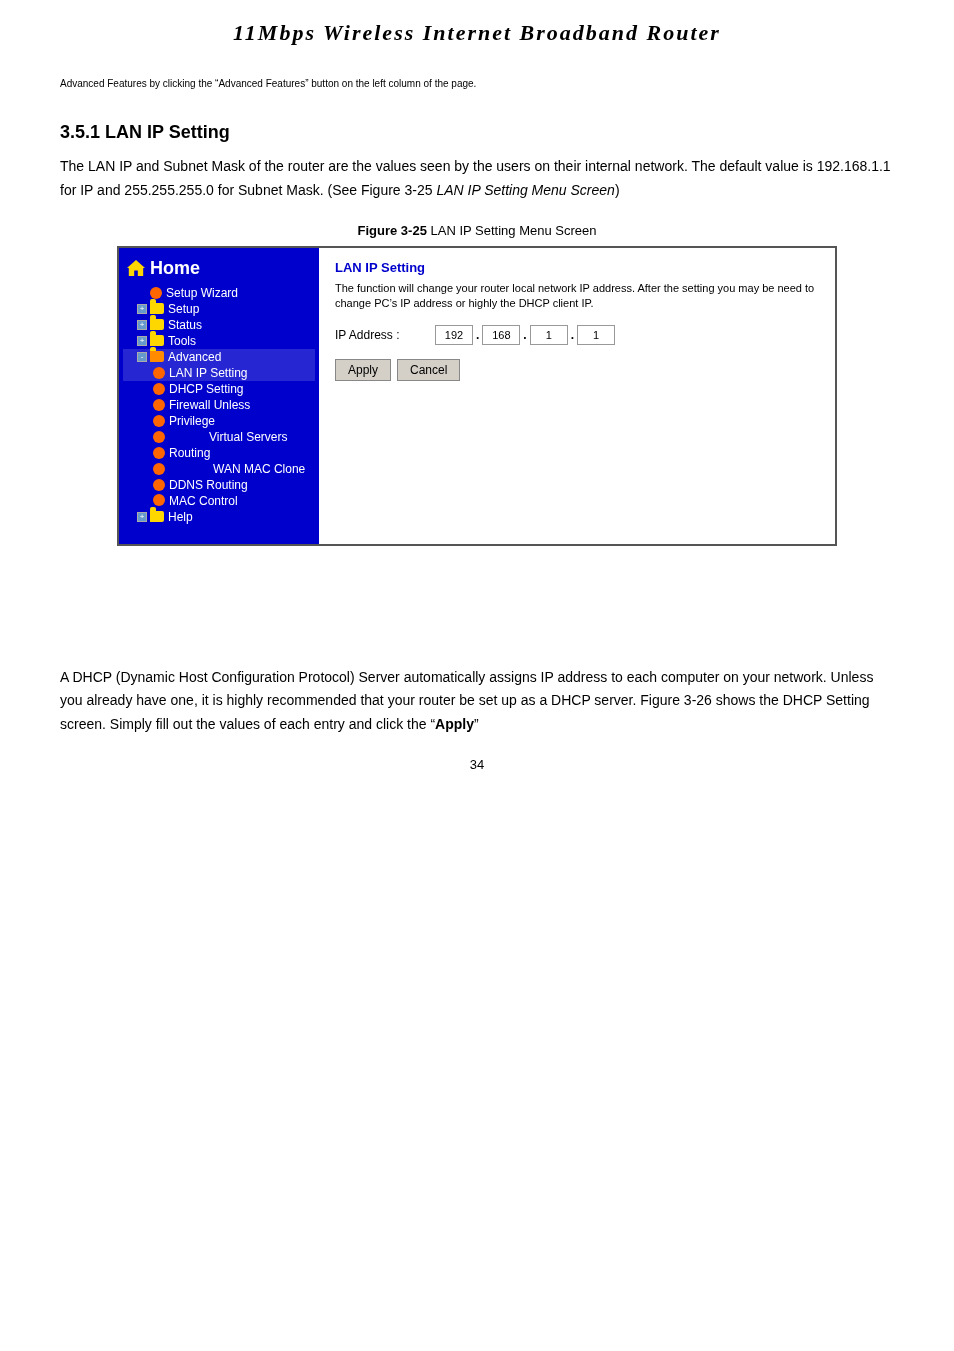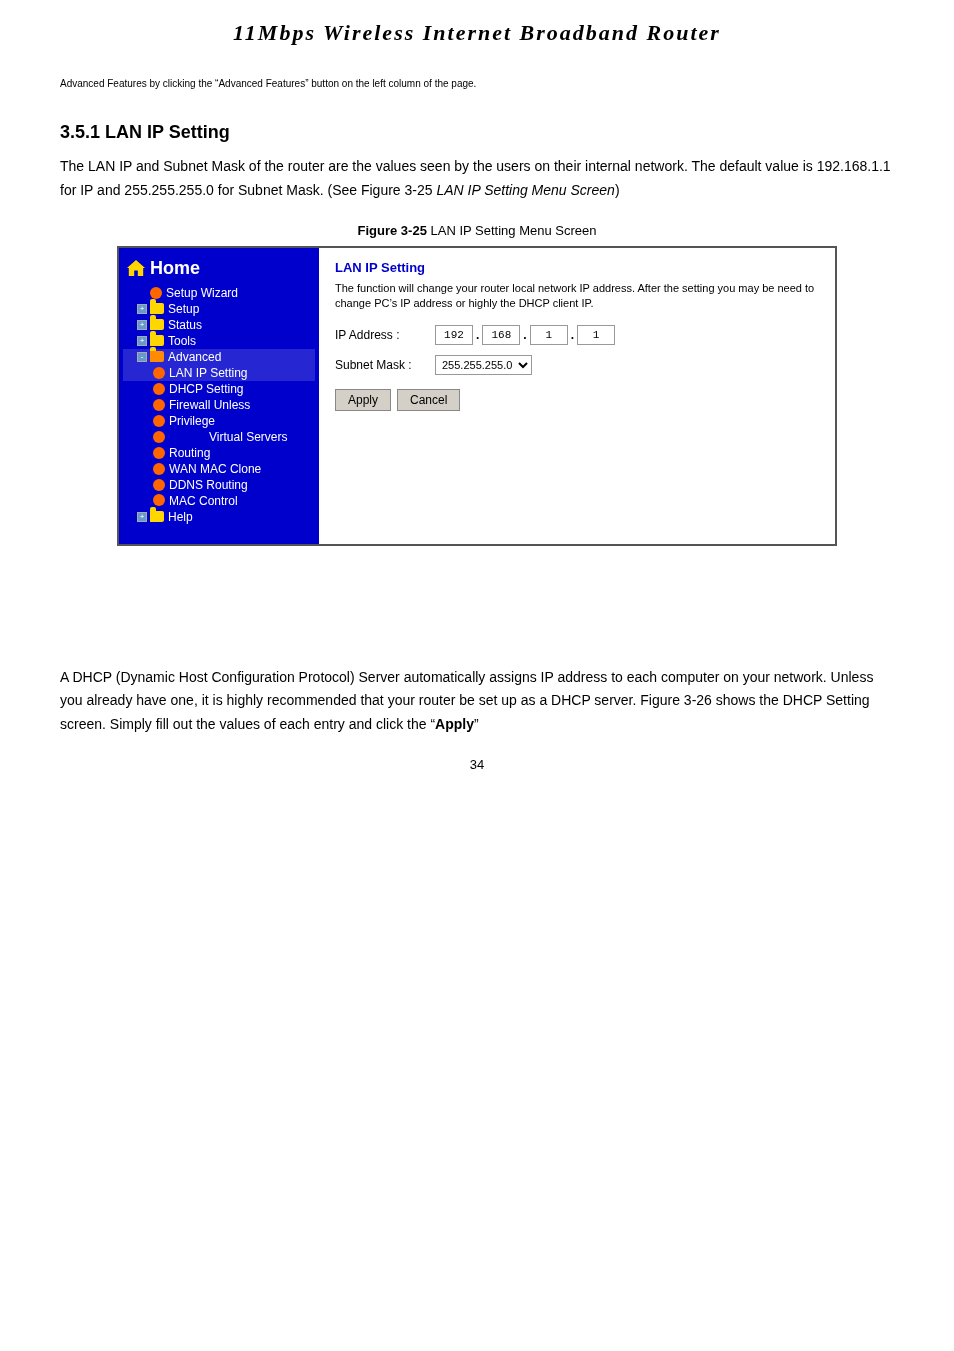--- a/index.html
+++ b/index.html
@@ -191,21 +191,20 @@
       gap: 2px;
     }
 
     .ip-field {
       width: 38px;
       height: 20px;
       border: 1px solid #999;
       font-size: 11px;
       text-align: center;
       padding: 1px 2px;
-      font-family: Liberation Mono, monospace;
     }
 
     .ip-sep {
       font-size: 12px;
       font-weight: bold;
       margin: 0 1px;
     }
 
     .subnet-select {
       height: 20px;
@@ -350,21 +349,21 @@
     </div>
 
     <div class="sidebar-item">
       <span class="indent2" style="display:flex;align-items:center;margin-left:26px;">
         <span class="gear-icon"></span>
         <span>Routing</span>
       </span>
     </div>
 
     <div class="sidebar-item">
-      <span class="indent2" style="display:flex;align-items:center;margin-left:26px;">
+      <span class="indent2" style="display:flex;align-items:center;margin-left:26px;gap:44px;">
         <span class="gear-icon"></span>
         <span>WAN MAC Clone</span>
       </span>
     </div>
 
     <div class="sidebar-item">
       <span class="indent2" style="display:flex;align-items:center;margin-left:26px;">
         <span class="gear-icon"></span>
         <span>DDNS Routing</span>
       </span>
@@ -396,28 +395,20 @@
         <input type="text" class="ip-field" value="192" style="">
         <span class="ip-sep">.</span>
         <input type="text" class="ip-field" value="168" style="">
         <span class="ip-sep">.</span>
         <input type="text" class="ip-field" value="1" style="">
         <span class="ip-sep">.</span>
         <input type="text" class="ip-field" value="1" style="">
       </div>
     </div>
 
-    <div class="form-row">
-      <span class="form-label">Subnet Mask :</span>
-      <select class="subnet-select">
-        <option>255.255.255.0</option>
-        <option>255.255.0.0</option>
-        <option>255.0.0.0</option>
-      </select>
-    </div>
 
     <div class="btn-row">
       <button class="btn">Apply</button>
       <button class="btn">Cancel</button>
     </div>
   </div>
 </div>
 
 <div class="section-spacer"></div>
 

